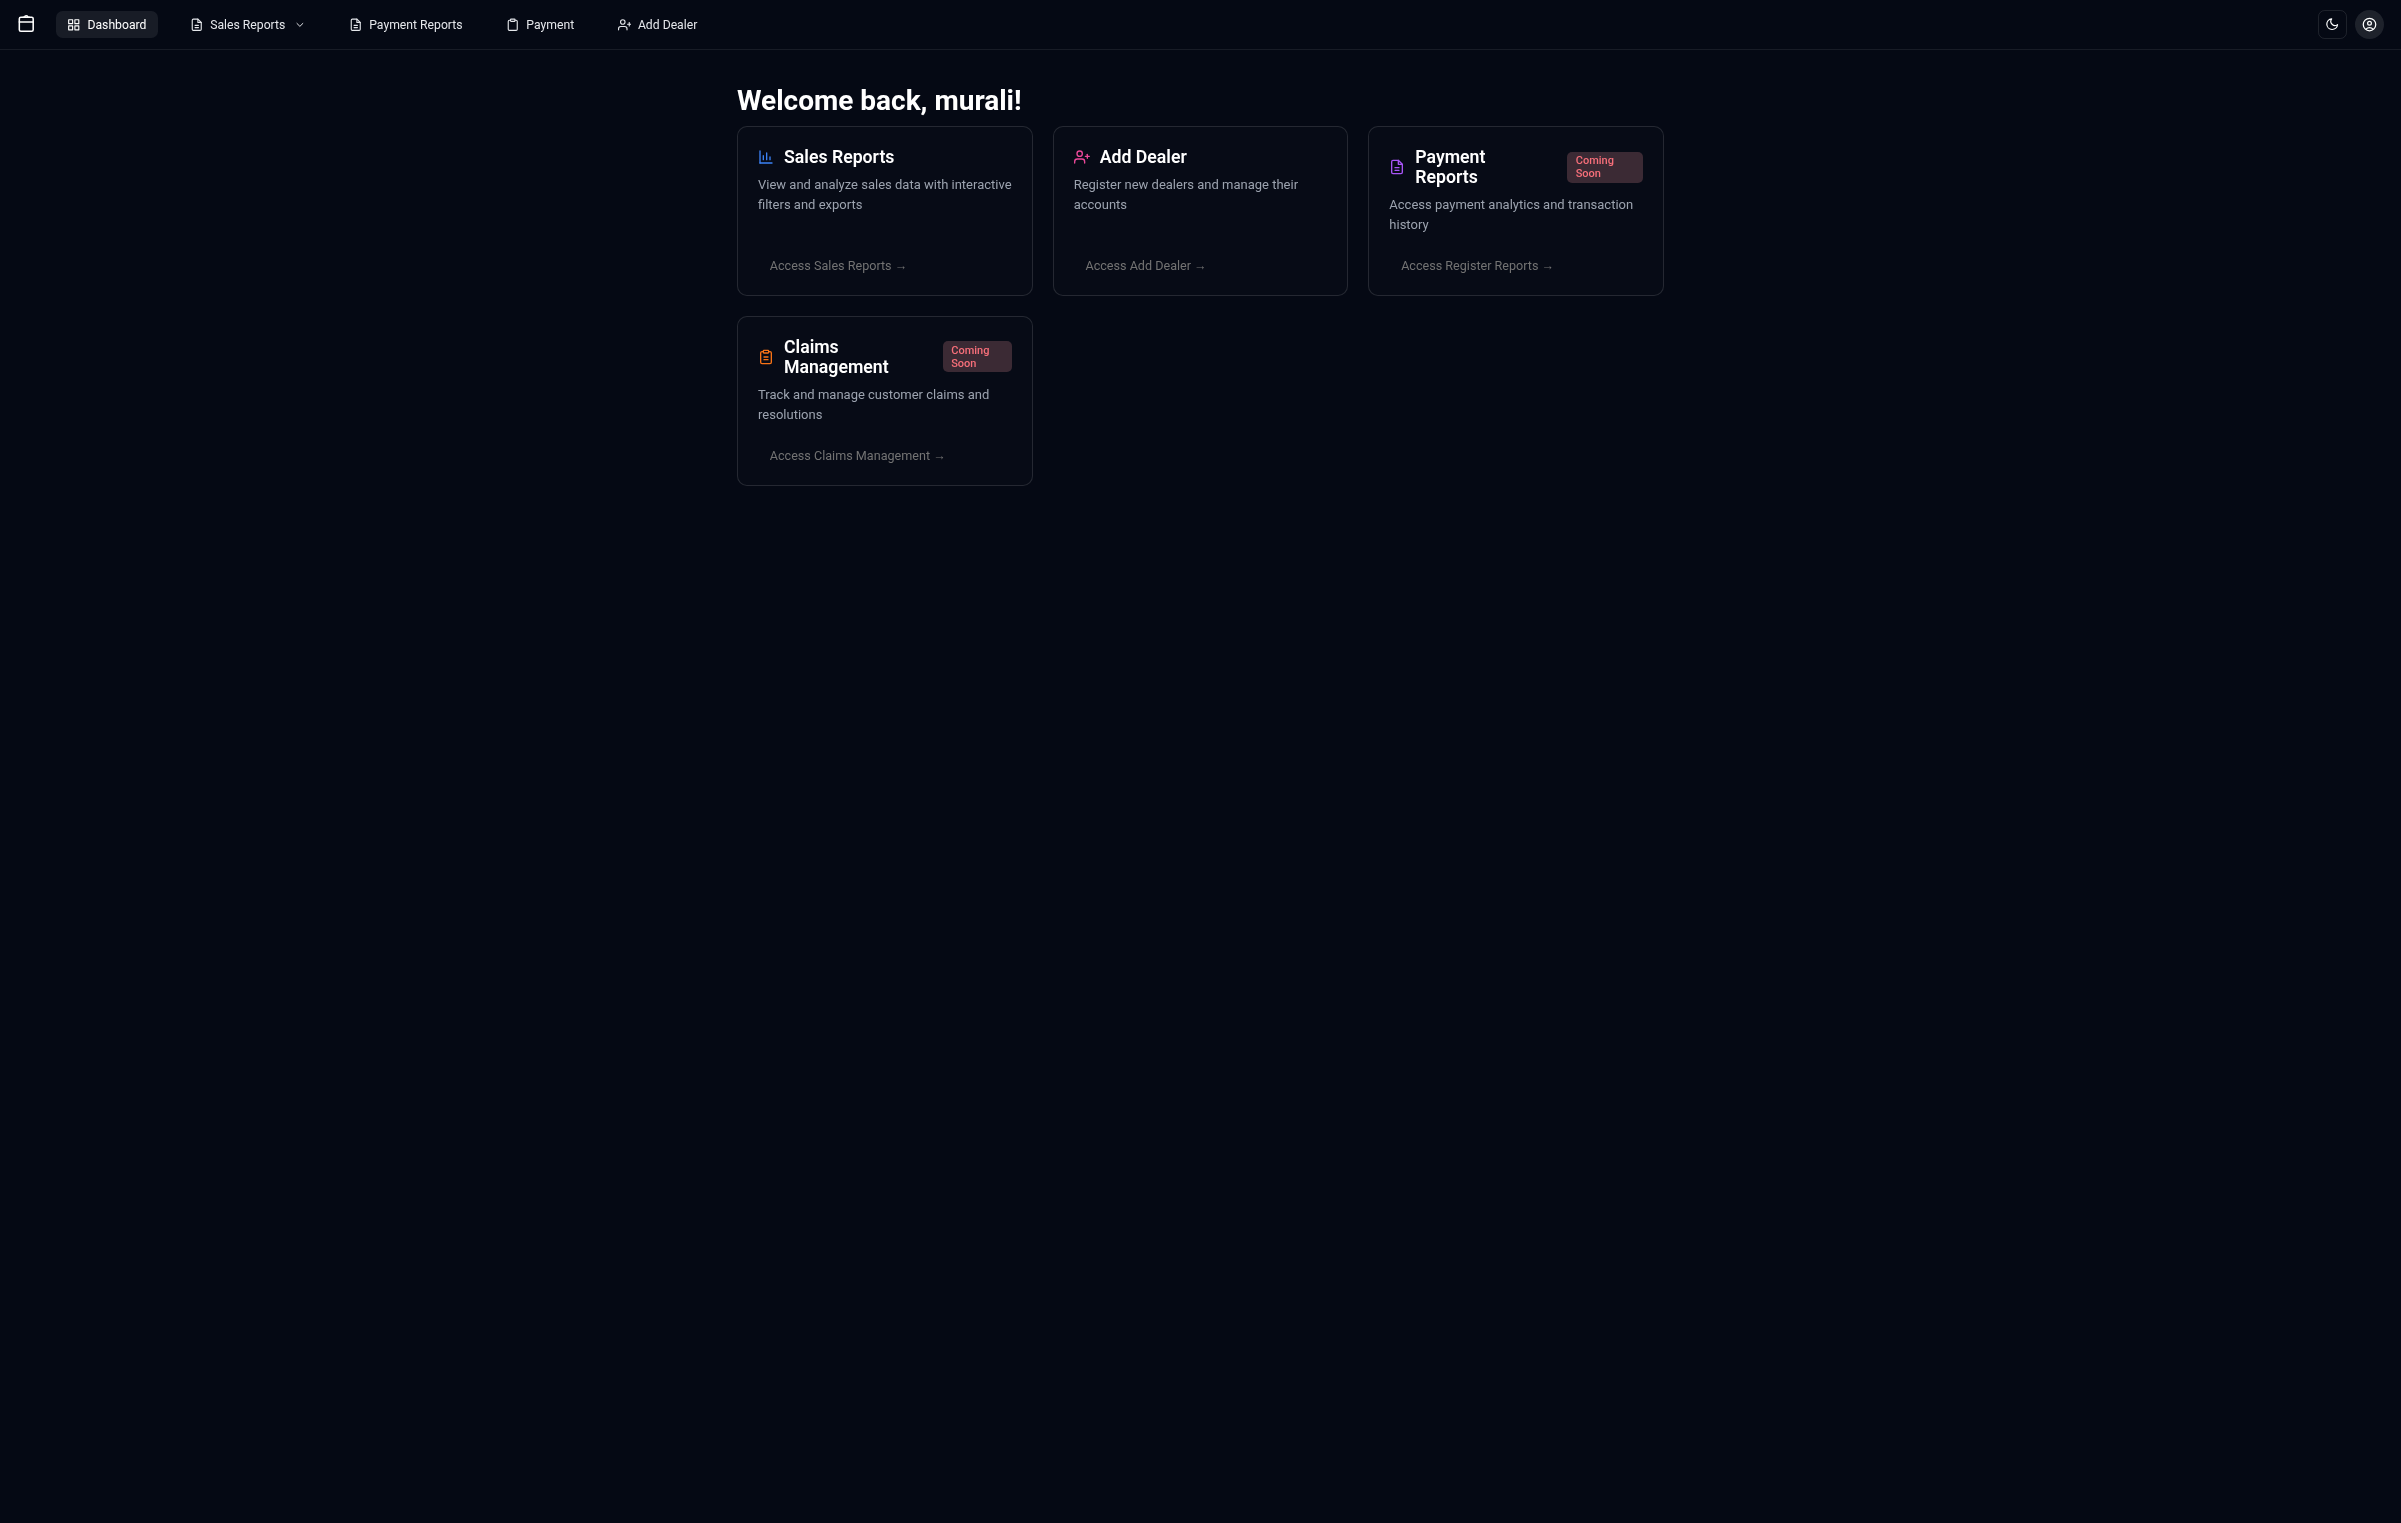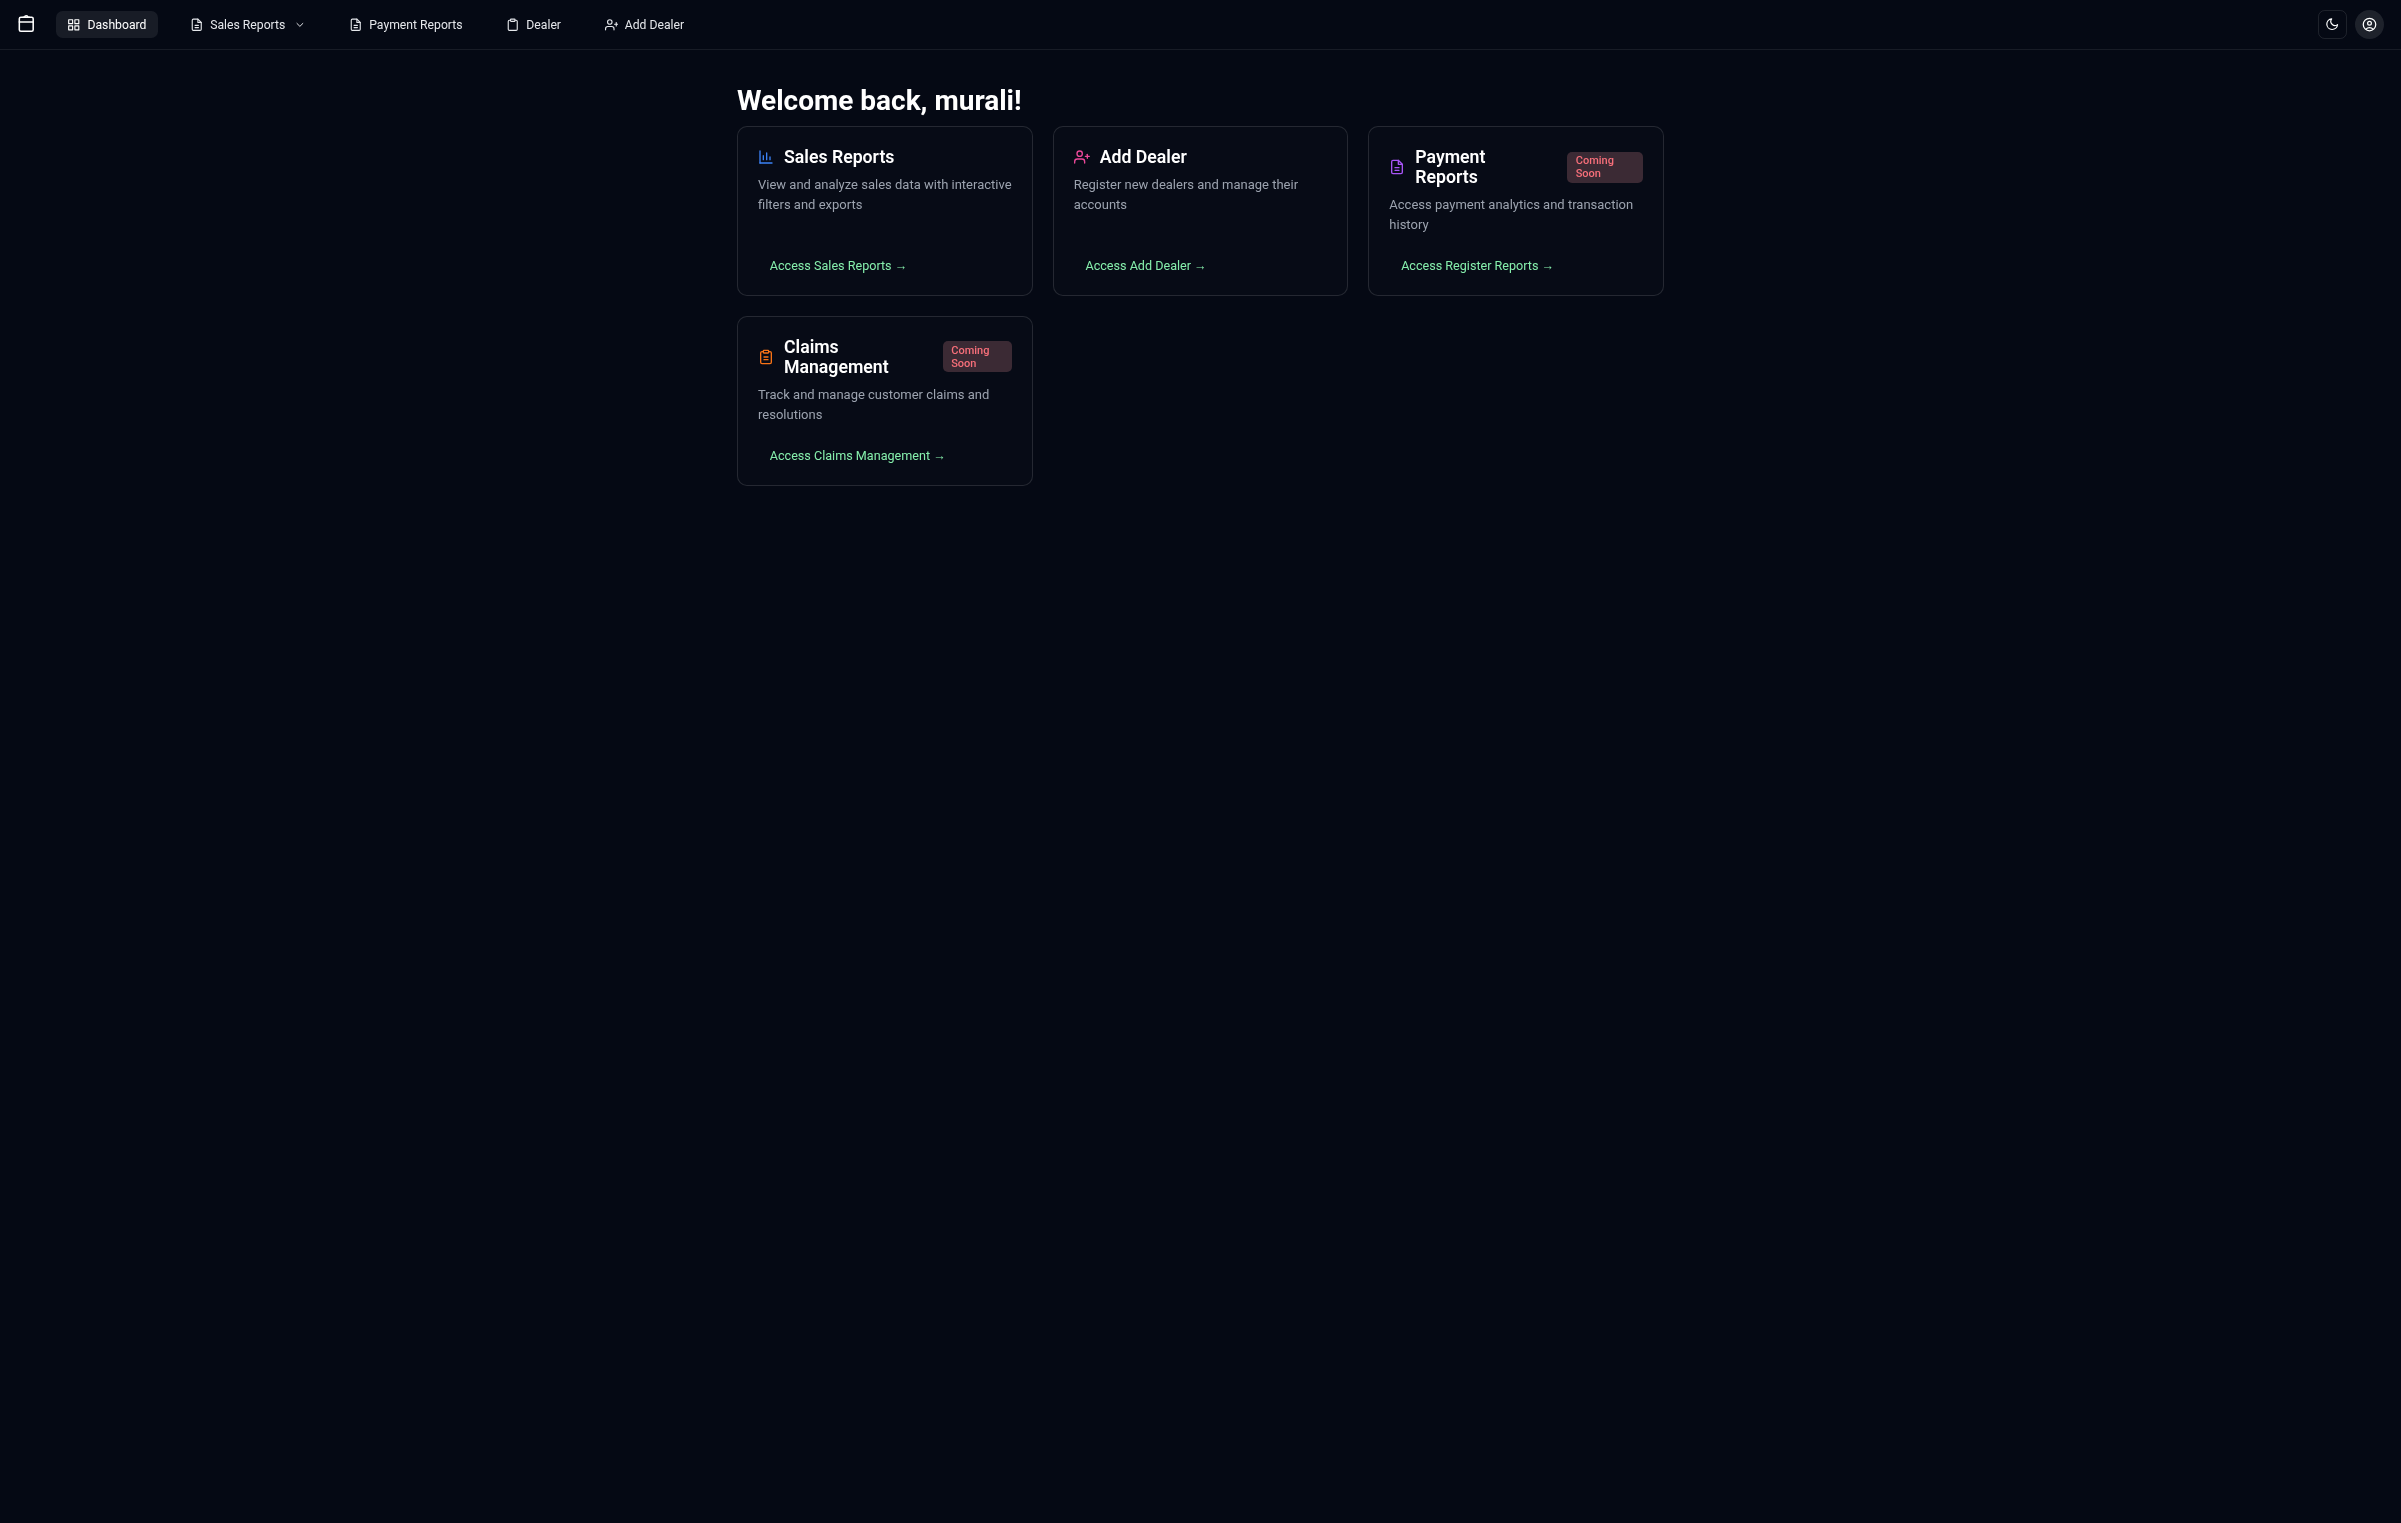--- a/index.html
+++ b/index.html
@@ -135,21 +135,21 @@
       font-size: 13px;
       color: #9ca3af;
       line-height: 1.5;
       flex-grow: 1;
     }
     .card-action {
       display: inline-flex;
       align-items: center;
       gap: 5px;
       font-size: 12.6px;
-      color: #86efac;
+      color: #737373;
       margin-top: 18.5px;
       padding: 5px 11.8px 5px 11.8px;
       cursor: pointer;
       align-self: flex-start;
     }
     .card-icon {
       display: inline-flex;
     }
   </style>
 </head>
@@ -193,21 +193,21 @@
             <line x1="9" y1="13" x2="15" y2="13"></line>
             <line x1="9" y1="17" x2="15" y2="17"></line>
           </svg>
         <span>Payment Reports</span>
       </div>
       <div class="nav-item">
         <svg width="13.5" height="13.5" viewBox="0 0 24 24" fill="none" stroke="currentColor" stroke-width="2" stroke-linecap="round" stroke-linejoin="round">
             <path d="M16 4h2a2 2 0 0 1 2 2v14a2 2 0 0 1-2 2H6a2 2 0 0 1-2-2V6a2 2 0 0 1 2-2h2"></path>
             <rect x="8" y="2" width="8" height="4" rx="1"></rect>
           </svg>
-        <span>Dealer</span>
+        <span>Payment</span>
       </div>
       <div class="nav-item">
         <svg width="13.5" height="13.5" viewBox="0 0 24 24" fill="none" stroke="currentColor" stroke-width="2" stroke-linecap="round" stroke-linejoin="round">
             <path d="M16 21v-2a4 4 0 0 0-4-4H5a4 4 0 0 0-4 4v2"></path>
             <circle cx="8.5" cy="7" r="4"></circle>
             <line x1="20" y1="8" x2="20" y2="14"></line>
             <line x1="17" y1="11" x2="23" y2="11"></line>
           </svg>
         <span>Add Dealer</span>
       </div>

